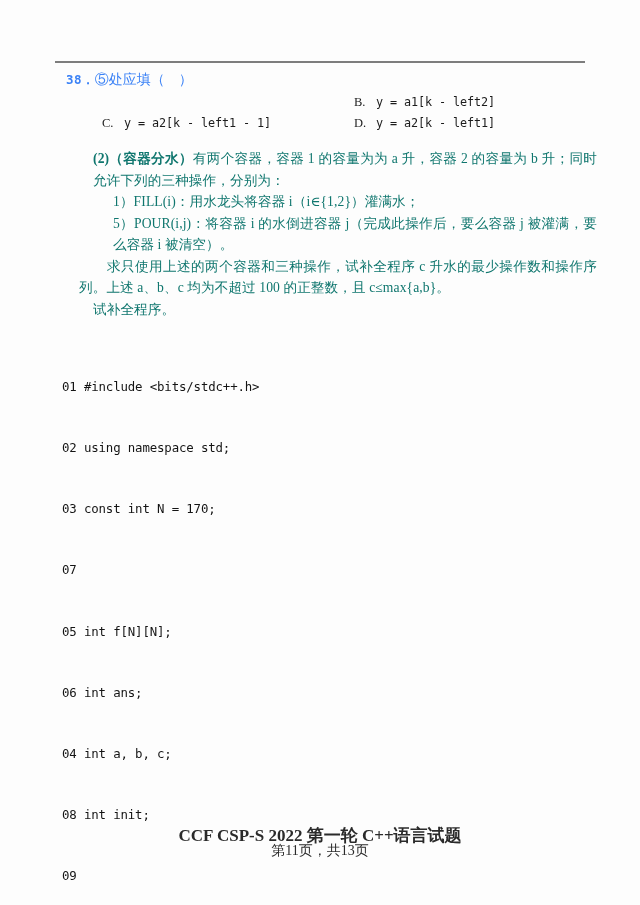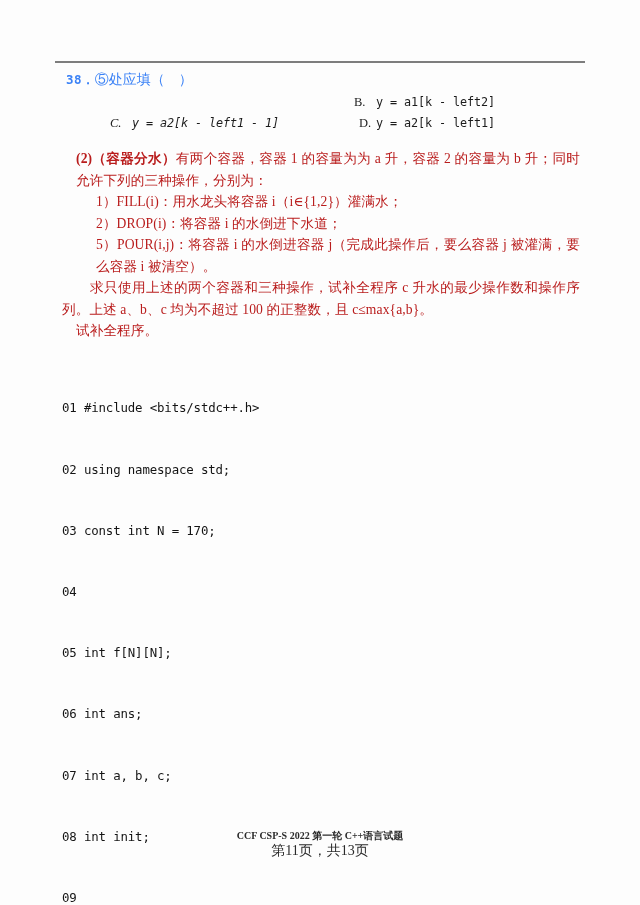--- a/index.html
+++ b/index.html
@@ -79,32 +79,33 @@
     display: inline-block;
     width: 22px;
   }
   .opt .opt-val {
     font-family: "DejaVu Sans Mono", "Liberation Mono", monospace;
     font-size: 11.8px;
     letter-spacing: -0.1px;
   }
   .opt-a { left: 48px;  top: 0px;  }
   .opt-b { left: 292px; top: 0px;  }
-  .opt-c { left: 48px;  top: 21px; font-style: italic; }
-  .opt-d { left: 292px; top: 21px; text-align: center; }
+  .opt-c { left: 40px;  top: 21px; }
+  .opt-d { left: 292px; top: 21px; }
 
   
   .prose {
     margin-top: 14px;
     font-size: 13.6px;
     line-height: 21.5px;
     text-align: justify;
-    color: #b91c1c;
+    color: #0f766e;
     width: 518px;
     letter-spacing: 0.1px;
+    margin-left: 17px;
   }
   .prose p {
     margin: 0;
   }
   .para-intro {
     padding-left: 14px;
     text-indent: 0;
   }
   .bold {
     font-weight: 700;
@@ -140,21 +141,21 @@
   .footer {
     position: absolute;
     left: 0;
     top: 828px;
     width: 640px;
     text-align: center;
     font-family: "Liberation Serif", "DejaVu Serif", serif;
     color: #2a2a2a;
   }
   .footer-line1 {
-    font-size: 10px;
+    font-size: 17px;
     line-height: 15px;
     font-weight: 600;
   }
   .footer-line2 {
     font-size: 14px;
     line-height: 15px;
   }
 </style>
 </head>
 <body>
@@ -179,36 +180,35 @@
       <div class="opt opt-d">
         <span class="opt-key">D.</span><span class="opt-val">y = a2[k - left1]</span>
       </div>
     </div>
 
     <div class="prose">
 
       <p class="para-intro"><span class="bold">(2)（容器分水）</span><span>有两个容器，容器 1 的容量为为 a 升，容器 2 的容量为 b 升；同时允许下列的三种操作，分别为：</span></p>
 
       <p class="op-item">1）FILL(i)：用水龙头将容器 i（i∈{1,2}）灌满水；</p>
-      <p class="op-item">2）DROP(i)：将容器 i 的水倒进下水道；</p>
       <p class="op-item">5）POUR(i,j)：将容器 i 的水倒进容器 j（完成此操作后，要么容器 j 被灌满，要么容器 i 被清空）。</p>
 
       <p class="para-indent">求只使用上述的两个容器和三种操作，试补全程序 c 升水的最少操作数和操作序列。上述 a、b、c 均为不超过 100 的正整数，且 c≤max{a,b}。</p>
 
       <p class="para-final">试补全程序。</p>
     </div>
 
     <div class="code">
       <div class="code-line">01 #include &lt;bits/stdc++.h&gt;</div>
       <div class="code-line">02 using namespace std;</div>
       <div class="code-line">03 const int N = 170;</div>
-      <div class="code-line">04</div>
+      <div class="code-line">07</div>
       <div class="code-line">05 int f[N][N];</div>
       <div class="code-line">06 int ans;</div>
-      <div class="code-line">07 int a, b, c;</div>
+      <div class="code-line">04 int a, b, c;</div>
       <div class="code-line">08 int init;</div>
       <div class="code-line">09</div>
       
       
       
       
       
       
       
       

